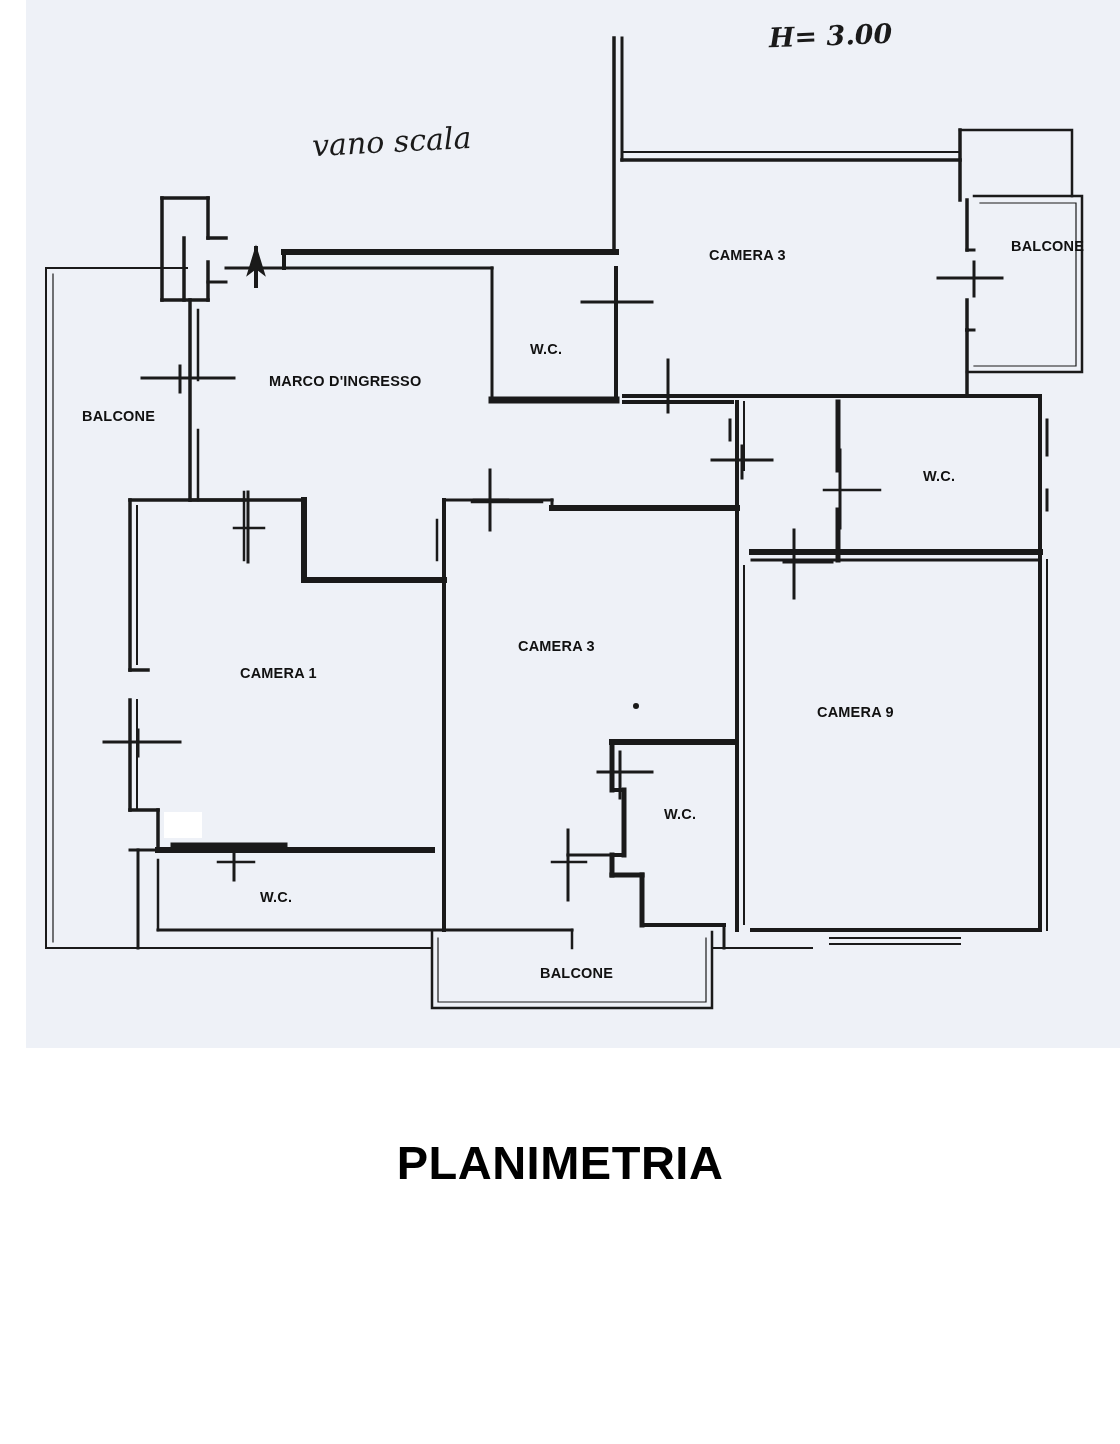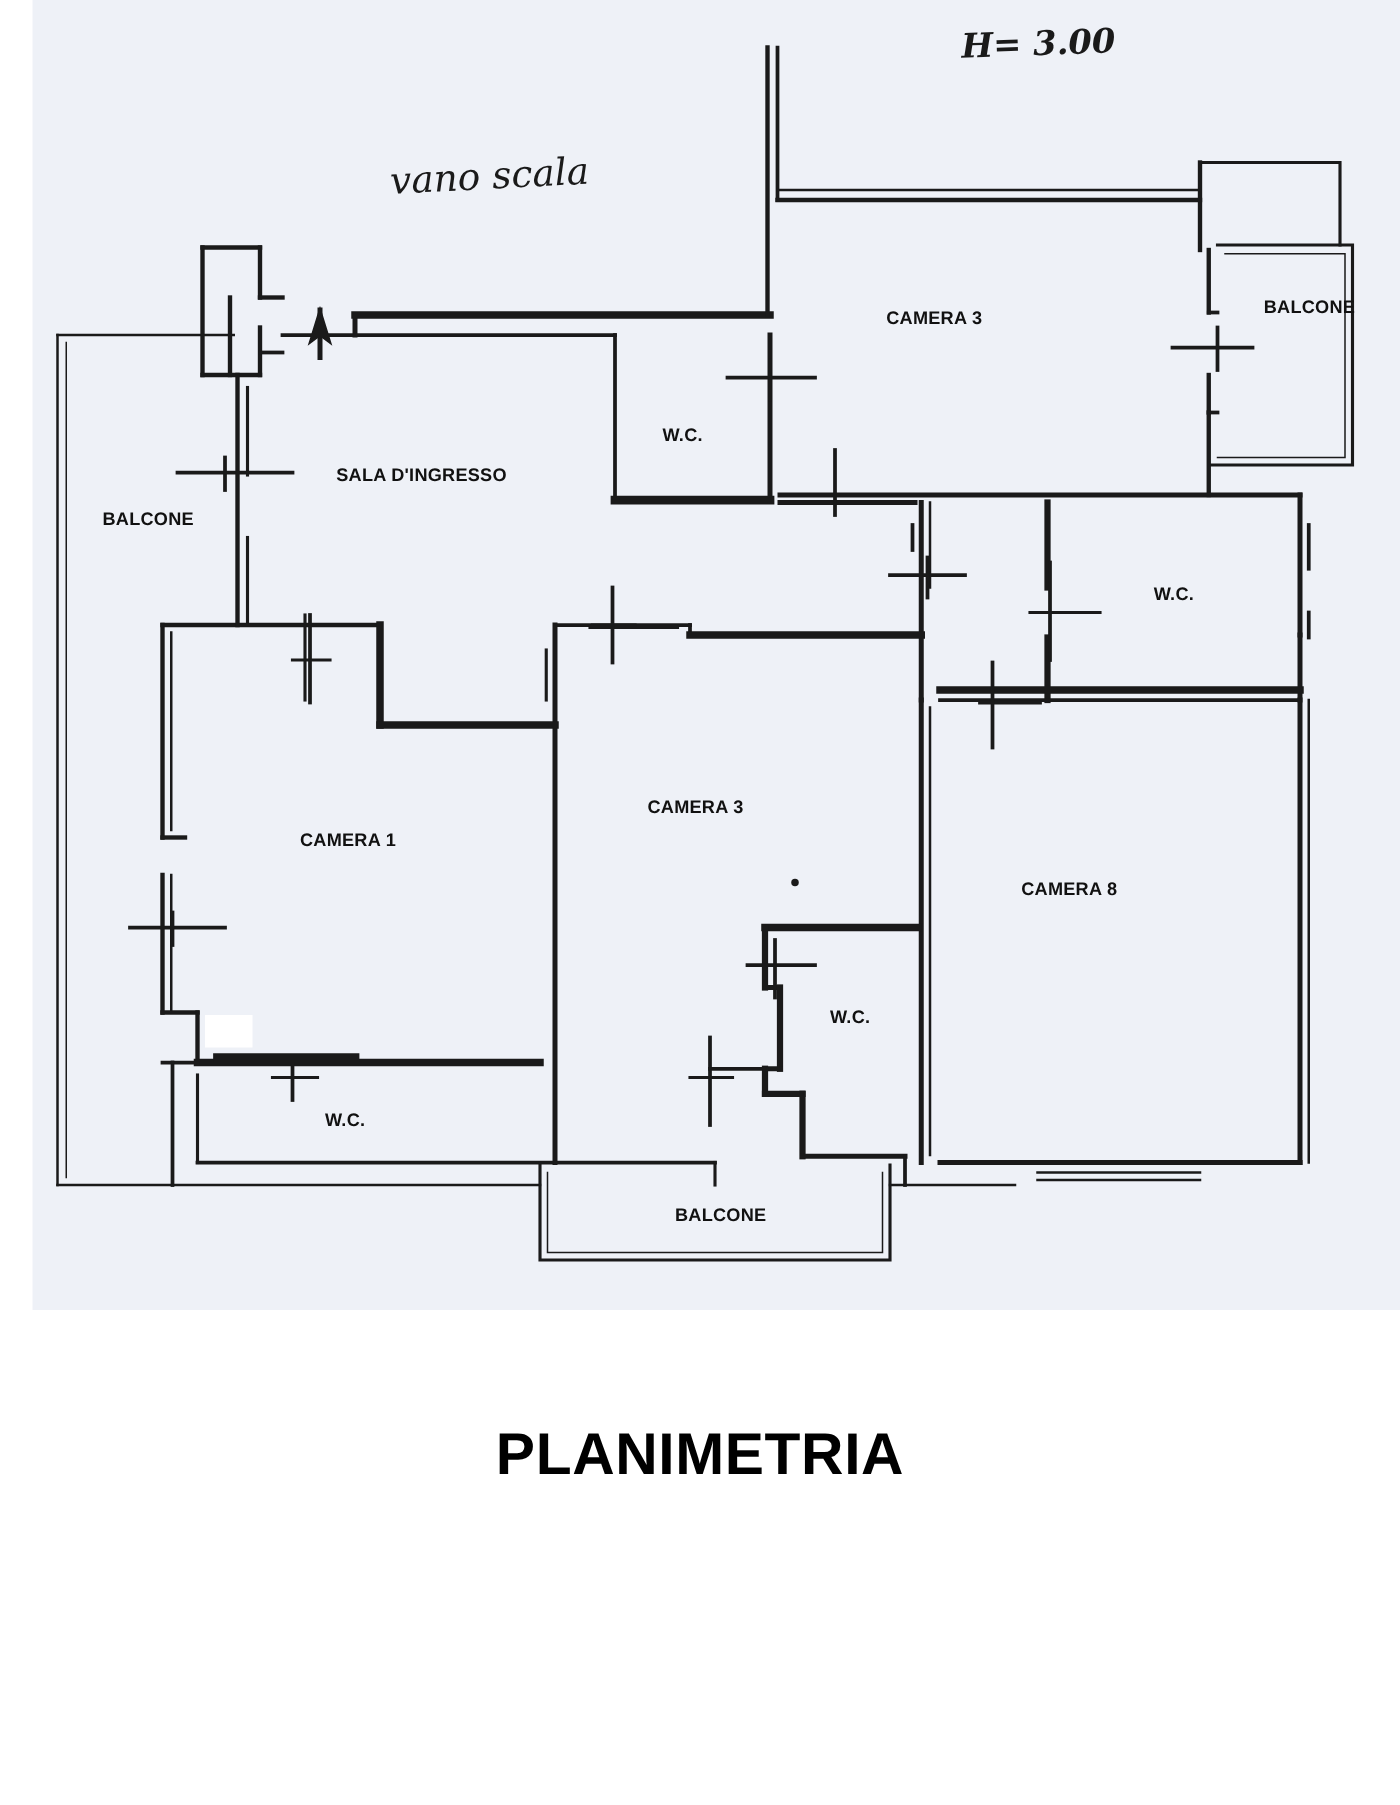--- a/index.html
+++ b/index.html
@@ -250,26 +250,26 @@
         <rect x="152" y="812" width="38" height="26" fill="#ffffff" stroke="none"></rect>
       </g>
     </svg>
 
     <div class="handwrite" id="hw-vano">vano scala</div>
     <div class="handwrite" id="hw-h">H= 3.00</div>
 
     <div class="rlabel" style="left:697px; top:247px;">CAMERA 3</div>
     <div class="rlabel" style="left:999px; top:238px;">BALCONE</div>
     <div class="rlabel" style="left:518px; top:341px;">W.C.</div>
-    <div class="rlabel" style="left:257px; top:373px;">SALA D'INGRESSO</div>
+    <div class="rlabel" style="left:257px; top:373px;">MARCO D'INGRESSO</div>
     <div class="rlabel" style="left:70px;  top:408px;">BALCONE</div>
     <div class="rlabel" style="left:911px; top:468px;">W.C.</div>
     <div class="rlabel" style="left:506px; top:638px;">CAMERA 3</div>
     <div class="rlabel" style="left:228px; top:665px;">CAMERA 1</div>
-    <div class="rlabel" style="left:805px; top:704px;">CAMERA 8</div>
+    <div class="rlabel" style="left:805px; top:704px;">CAMERA 9</div>
     <div class="rlabel" style="left:652px; top:806px;">W.C.</div>
     <div class="rlabel" style="left:248px; top:889px;">W.C.</div>
     <div class="rlabel" style="left:528px; top:965px;">BALCONE</div>
   </div>
 
   <div class="title-block">
     <div class="title-line">PLANIMETRIA</div>
   </div>
 
 </div>

